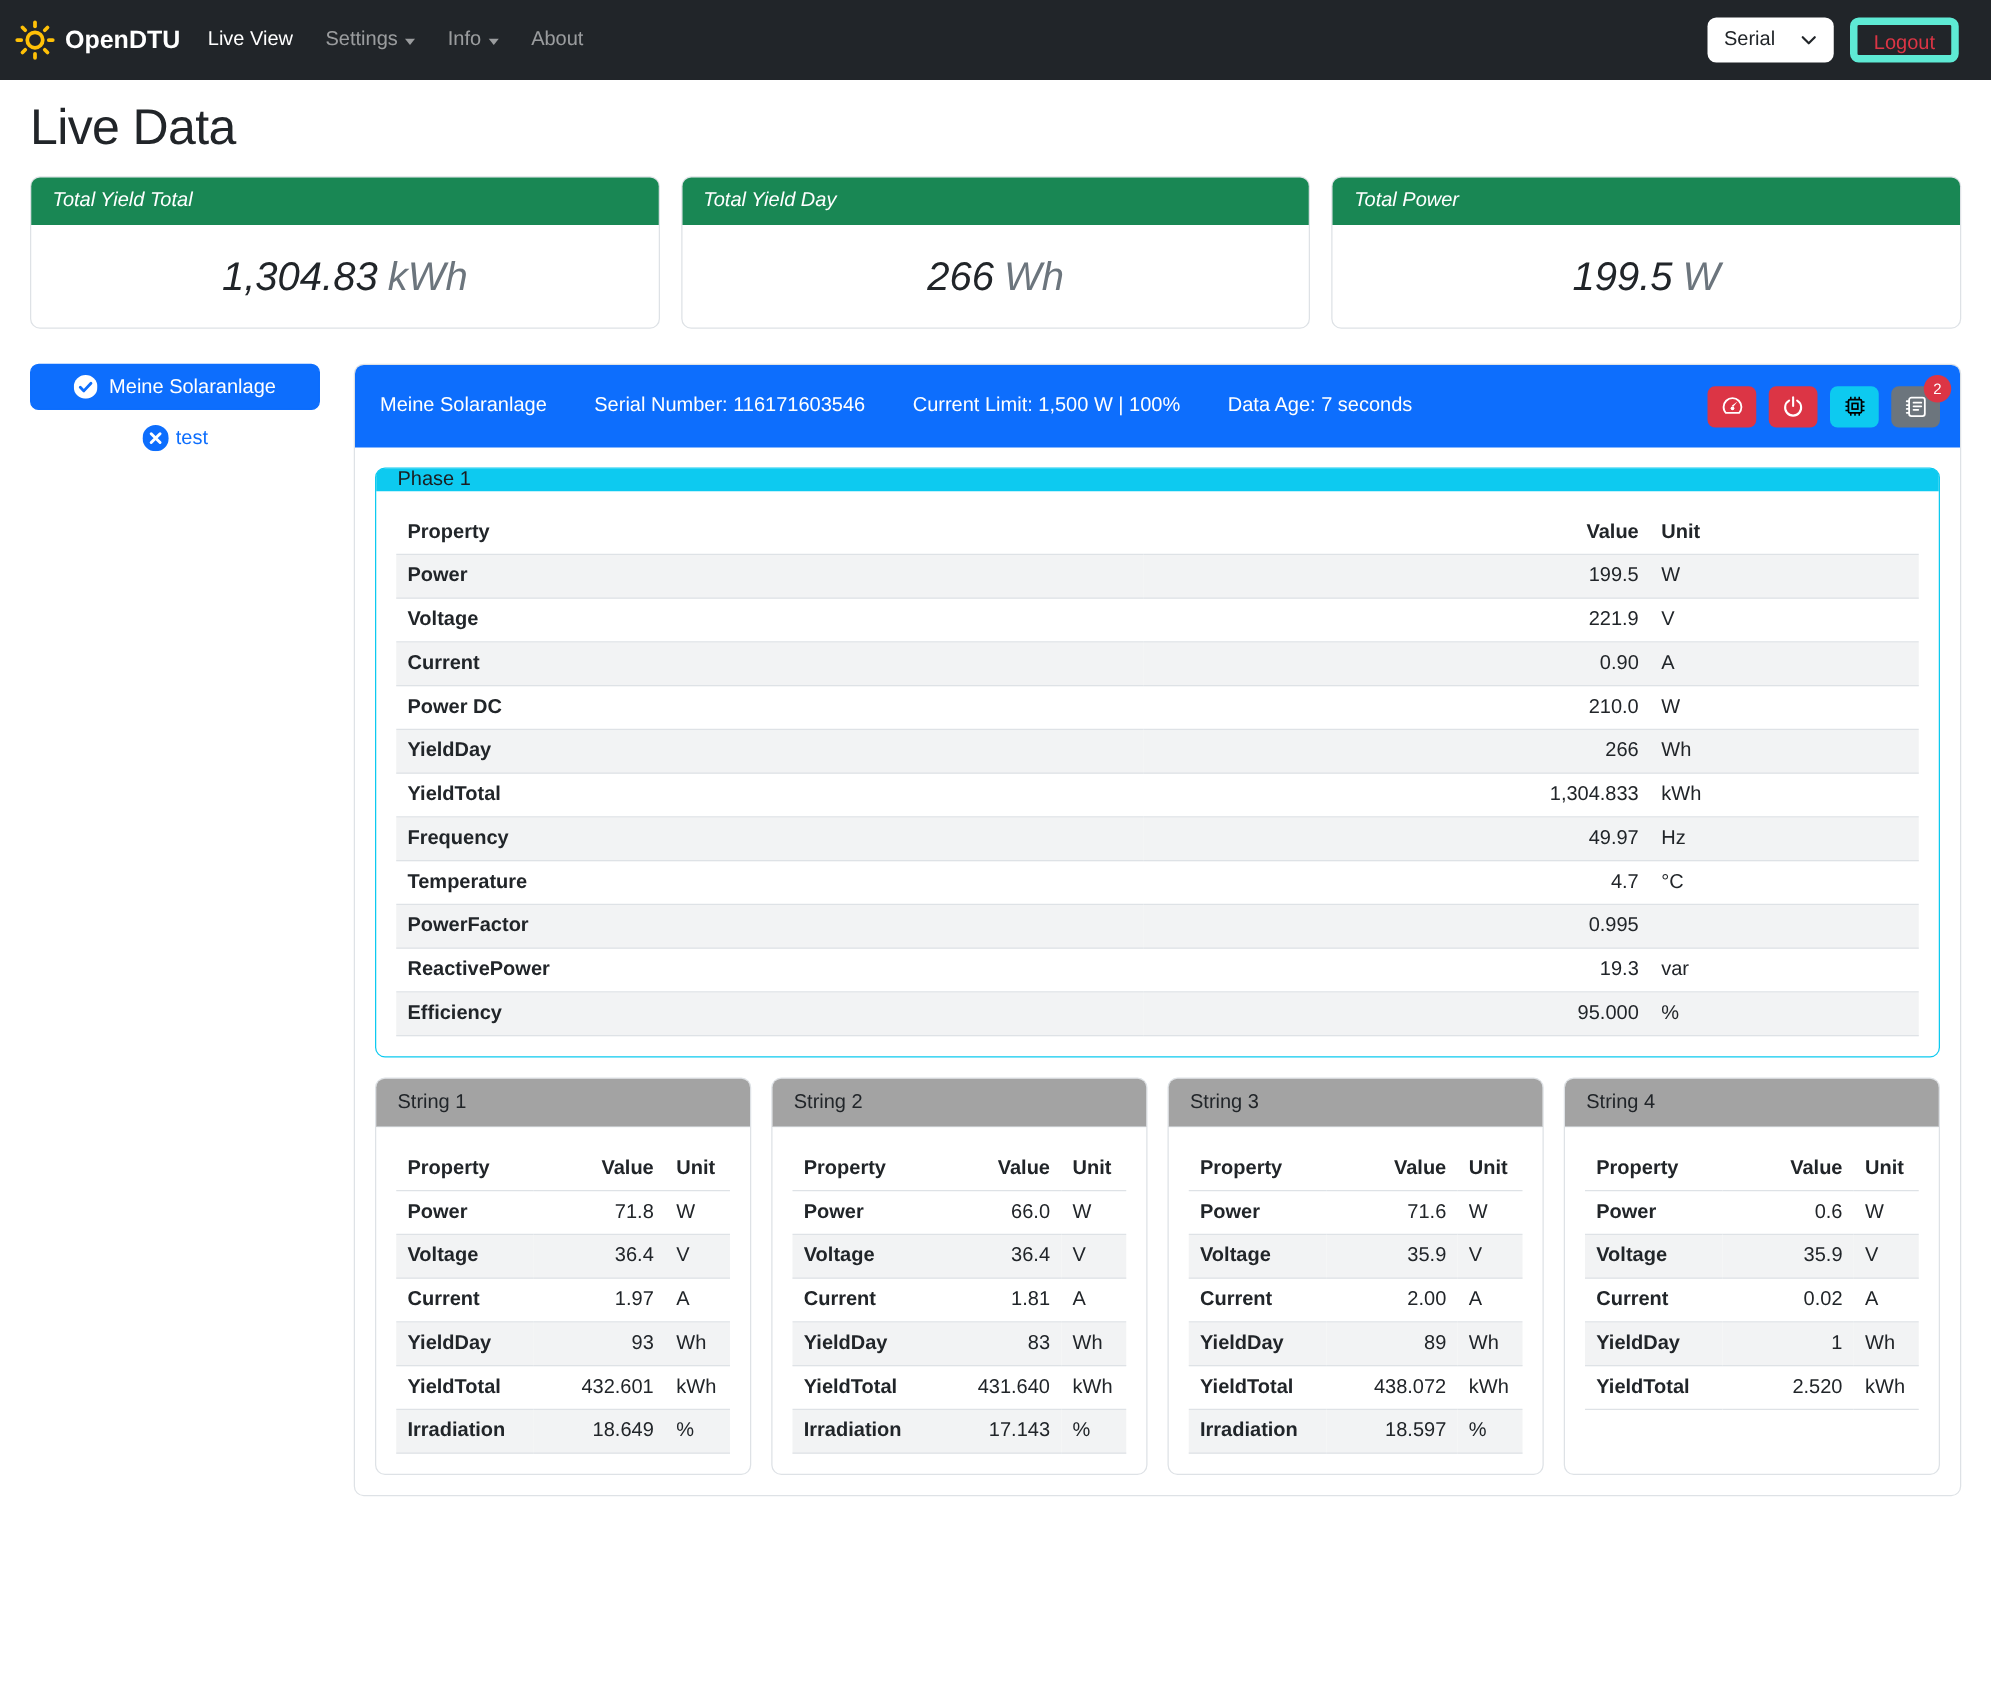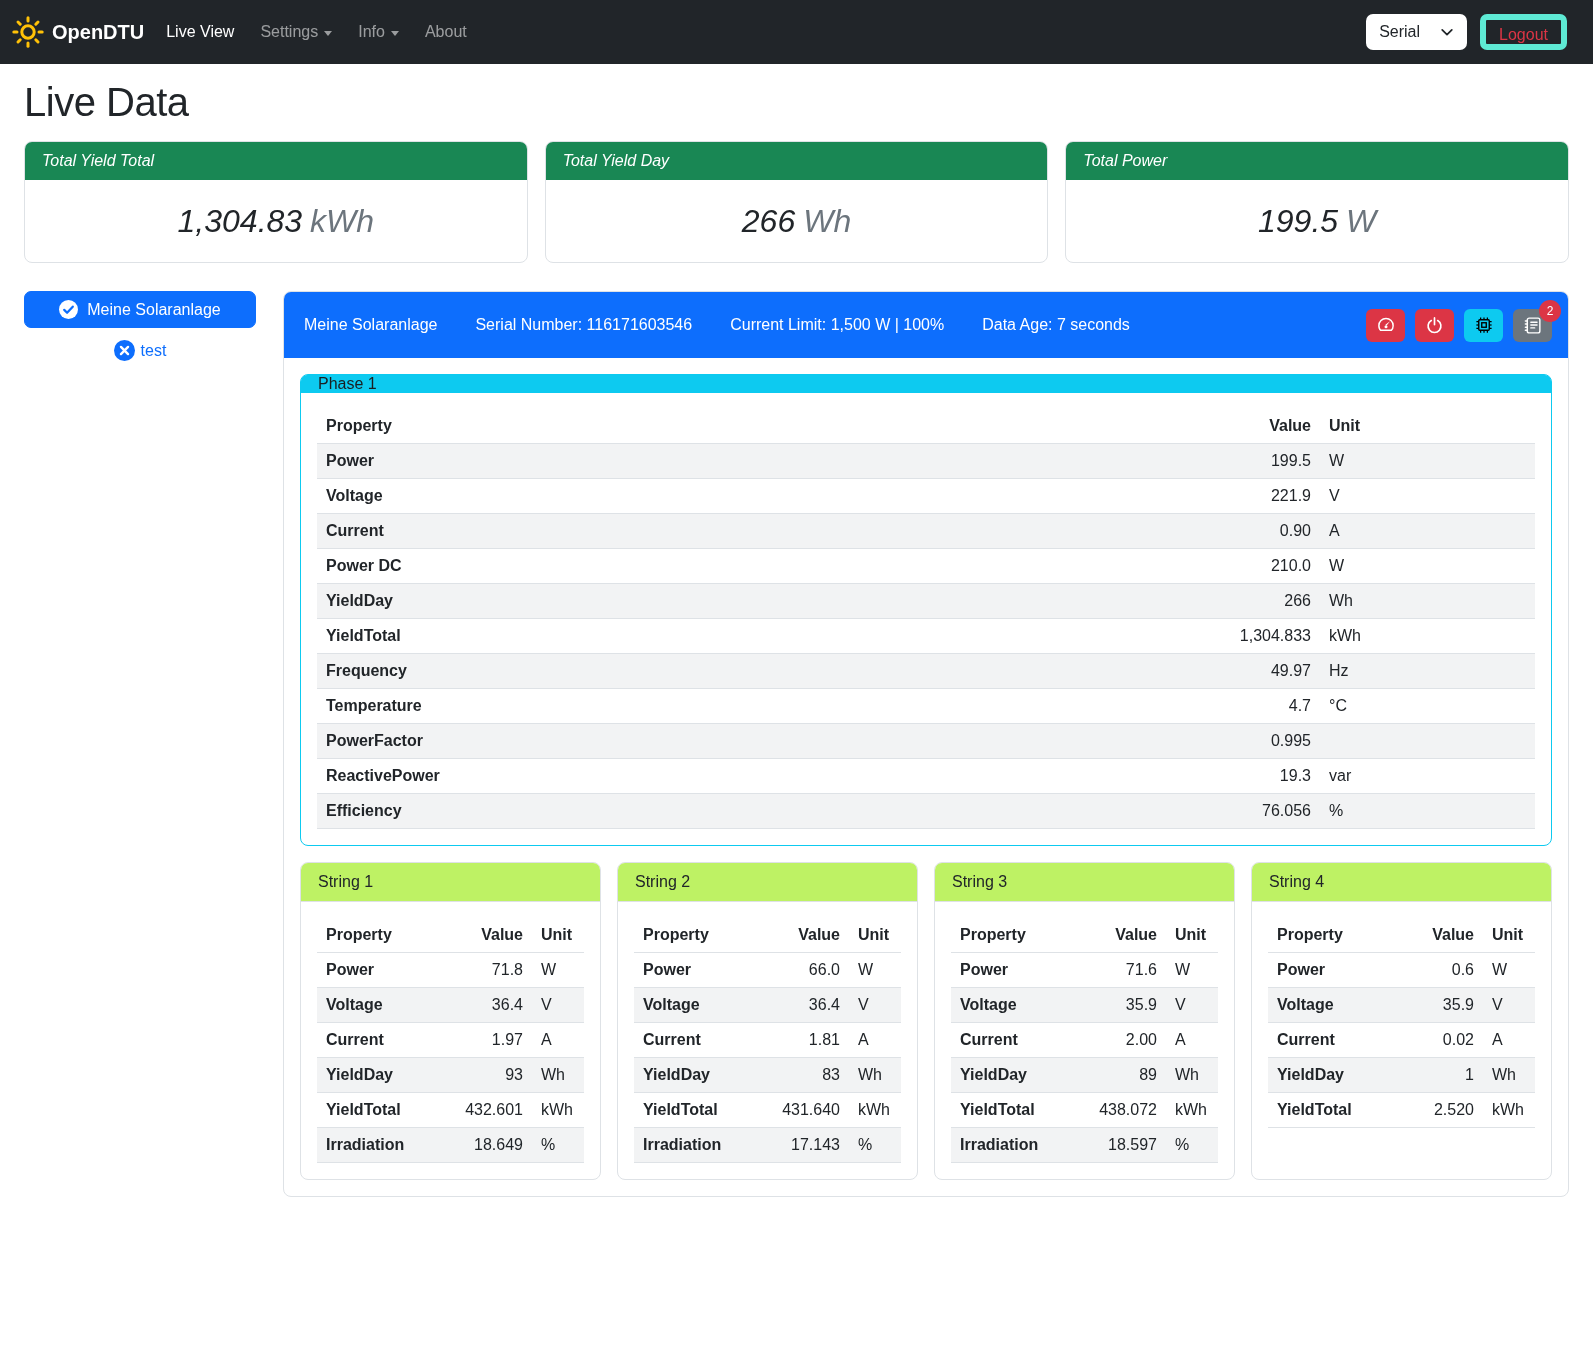--- a/index.html
+++ b/index.html
@@ -88,21 +88,21 @@
   table.data-table .val { text-align:right; }
   table.phase-table .unit-col { width:215px; }
   table.string-table .unit-col { width:52px; }
   table.string-table .val { width:105px; }
   table.phase-table tbody tr:nth-child(odd)  { background:#f2f3f4; }
   table.string-table tbody tr:nth-child(even){ background:#f2f3f4; }
 
   
   .strings-row { display:grid; grid-template-columns:repeat(4,1fr); gap:16px; align-items:stretch; }
   .string-card { border:1px solid #dee2e6; border-radius:8px; display:flex; flex-direction:column; background:#fff; }
-  .string-header { background:#bef264; border-bottom:1px solid #dee2e6; padding:10px 17px; border-radius:7px 7px 0 0; }
+  .string-header { background:#a3a3a3; border-bottom:1px solid #dee2e6; padding:10px 17px; border-radius:7px 7px 0 0; }
   .string-body { padding:16px; flex:1; }
 </style>
 </head>
 <body>
 
 <nav class="navbar">
   <div class="brand">
     <span style="display:flex;">
       <svg viewBox="0 0 16 16" width="32" height="32">
         <g stroke="#ffc107" stroke-width="1.5" fill="none" stroke-linecap="round" stroke-dasharray="none">
@@ -320,21 +320,21 @@
                       <td class="val">0.995</td>
                       <td class="unit-col"></td>
                     </tr>
                     <tr>
                       <td class="prop">ReactivePower</td>
                       <td class="val">19.3</td>
                       <td class="unit-col">var</td>
                     </tr>
                     <tr>
                       <td class="prop">Efficiency</td>
-                      <td class="val">76.056</td>
+                      <td class="val">95.000</td>
                       <td class="unit-col">%</td>
                     </tr>
                   </tbody>
                 </table>
               </div>
           </div>
         </div>
 
         <div class="strings-row">
           <div class="string-card">

